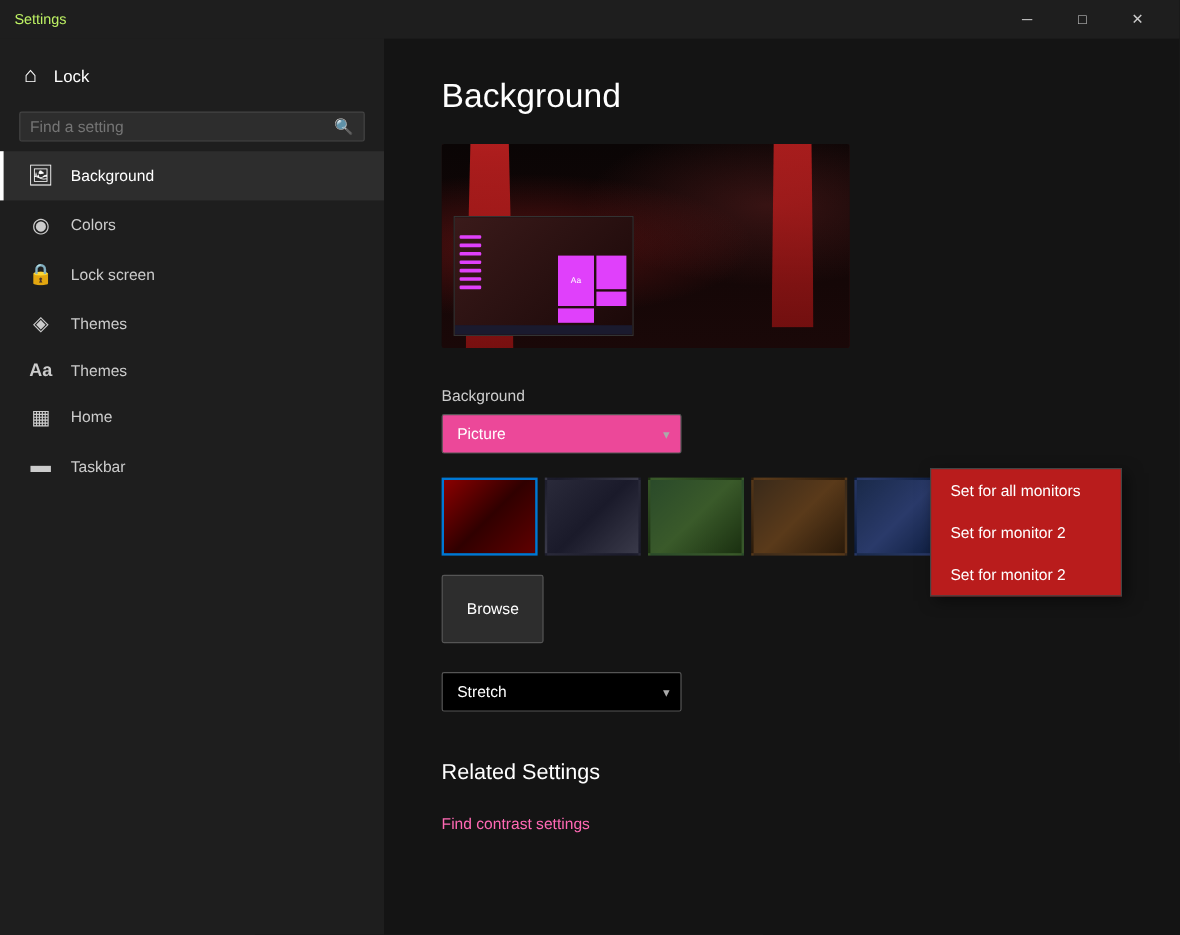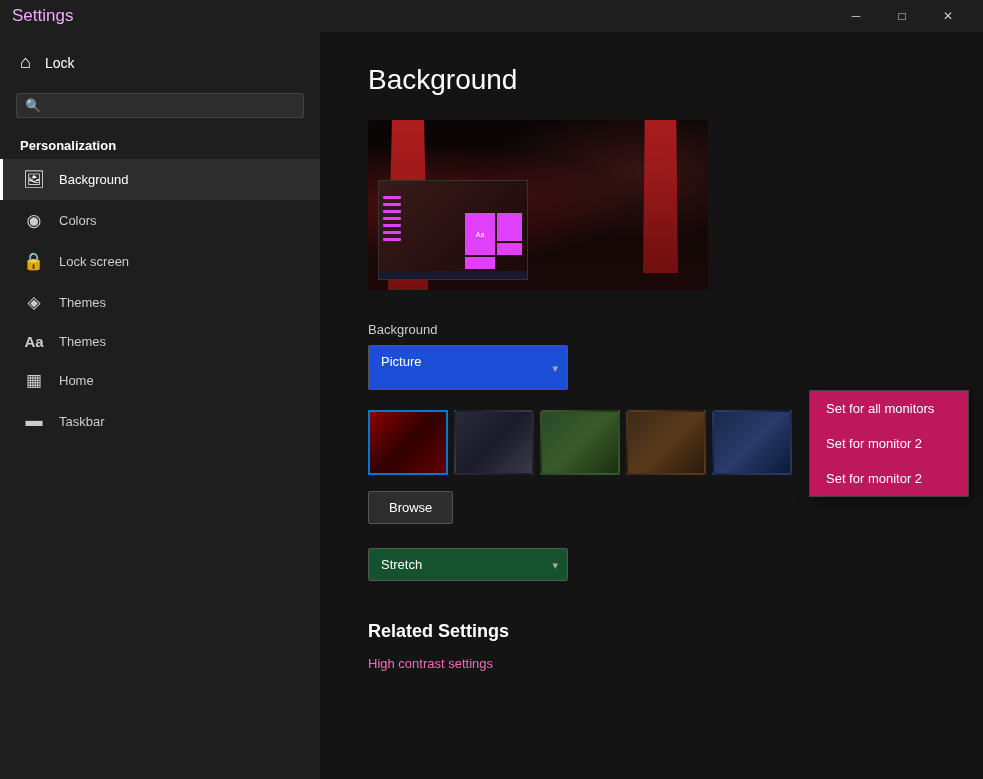--- a/index.html
+++ b/index.html
@@ -18,22 +18,22 @@
     .titlebar {
       background: #1e1e1e;
       height: 32px;
       display: flex;
       align-items: center;
       padding: 0 12px;
       justify-content: space-between;
       flex-shrink: 0;
     }
     .titlebar-title {
-      font-size: 17px;
-      color: #f0abfc;
+      font-size: 12px;
+      color: #bef264;
     }
     .titlebar-controls {
       display: flex;
       gap: 0;
     }
     .titlebar-btn {
       width: 46px;
       height: 32px;
       display: flex;
       align-items: center;
@@ -241,49 +241,49 @@
       color: #ccc;
       margin-bottom: 8px;
     }
 
     .dropdown-container {
       position: relative;
       display: inline-block;
     }
 
     .dropdown-select {
-      background: #1d4ed8;
+      background: #ec4899;
       border: 1px solid #555;
       color: #fff;
-      padding: 8px 36px 20px 12px;
+      padding: 8px 36px 8px 12px;
       font-size: 13px;
       cursor: pointer;
       min-width: 200px;
       appearance: none;
       border-radius: 2px;
     }
     .dropdown-arrow {
       position: absolute;
       right: 10px;
       top: 50%;
       transform: translateY(-50%);
       pointer-events: none;
       color: #aaa;
       font-size: 11px;
     }
 
     
     .context-menu {
       position: absolute;
-      background: #be185d;
+      background: #b91c1c;
       border: 1px solid #444;
       box-shadow: 4px 4px 12px rgba(0,0,0,0.5);
       z-index: 100;
       top: 358px;
-      left: 489px;
+      left: 455px;
       min-width: 160px;
     }
     .context-menu-item {
       padding: 10px 16px;
       font-size: 13px;
       color: #fff;
       cursor: pointer;
       white-space: nowrap;
     }
 
@@ -308,31 +308,31 @@
     .thumb-1 { background: linear-gradient(135deg, #8b0000, #300000, #600000); }
     .thumb-2 { background: linear-gradient(135deg, #2a2a3a, #1a1a2a, #3a3a4a); }
     .thumb-3 { background: linear-gradient(135deg, #2a4a2a, #3a5a2a, #1a3010); }
     .thumb-4 { background: linear-gradient(135deg, #3a2a1a, #5a3a1a, #2a1a0a); }
     .thumb-5 { background: linear-gradient(135deg, #1a2a4a, #2a3a6a, #0a1a3a); }
 
     .browse-btn {
       background: #2d2d2d;
       border: 1px solid #555;
       color: #fff;
-      padding: 8px 20px;
+      padding: 20px 20px;
       font-size: 13px;
       cursor: pointer;
       border-radius: 2px;
     }
 
     
     .fit-section { margin-top: 24px; }
 
     .fit-dropdown {
-      background: #14532d;
+      background: #000000;
       border: 1px solid #555;
       color: #fff;
       padding: 8px 36px 8px 12px;
       font-size: 13px;
       cursor: pointer;
       min-width: 200px;
       appearance: none;
       border-radius: 2px;
       position: relative;
     }
@@ -349,23 +349,23 @@
       color: #aaa;
       font-size: 11px;
     }
 
     
     .related-settings {
       margin-top: 40px;
     }
     .related-title {
       font-size: 18px;
-      font-weight: 700;
-      color: #fff;
-      margin-bottom: 12px;
+      font-weight: 400;
+      color: #fff;
+      margin-bottom: 24px;
     }
     .related-link {
       color: #ff69b4;
       font-size: 13px;
       cursor: pointer;
       text-decoration: none;
     }
 
     
     .content::-webkit-scrollbar { width: 6px; }
@@ -386,24 +386,24 @@
 
 <div class="app-body">
 
   <div class="sidebar">
     <div class="sidebar-home">
       <span class="icon">⌂</span>
       <span>Lock</span>
     </div>
 
     <div class="sidebar-search">
+      <input type="text" placeholder="Find a setting" style="">
       <span class="search-icon">🔍</span>
     </div>
 
-    <div class="sidebar-section-title">Personalization</div>
 
     <div class="sidebar-item active">
       <span class="icon">🖼</span>
       <span>Background</span>
     </div>
     <div class="sidebar-item">
       <span class="icon">◉</span>
       <span>Colors</span>
     </div>
     <div class="sidebar-item">
@@ -489,21 +489,21 @@
           <option>Tile</option>
           <option>Center</option>
           <option>Span</option>
         </select>
         <span class="fit-dropdown-arrow">▾</span>
       </div>
     </div>
 
     <div class="related-settings">
       <div class="related-title">Related Settings</div>
-      <a class="related-link" href="#">High contrast settings</a>
+      <a class="related-link" href="#">Find contrast settings</a>
     </div>
 
     <div class="context-menu">
       <div class="context-menu-item">Set for all monitors</div>
       <div class="context-menu-item">Set for monitor 2</div>
       <div class="context-menu-item">Set for monitor 2</div>
     </div>
   </div>
 
 </div>

